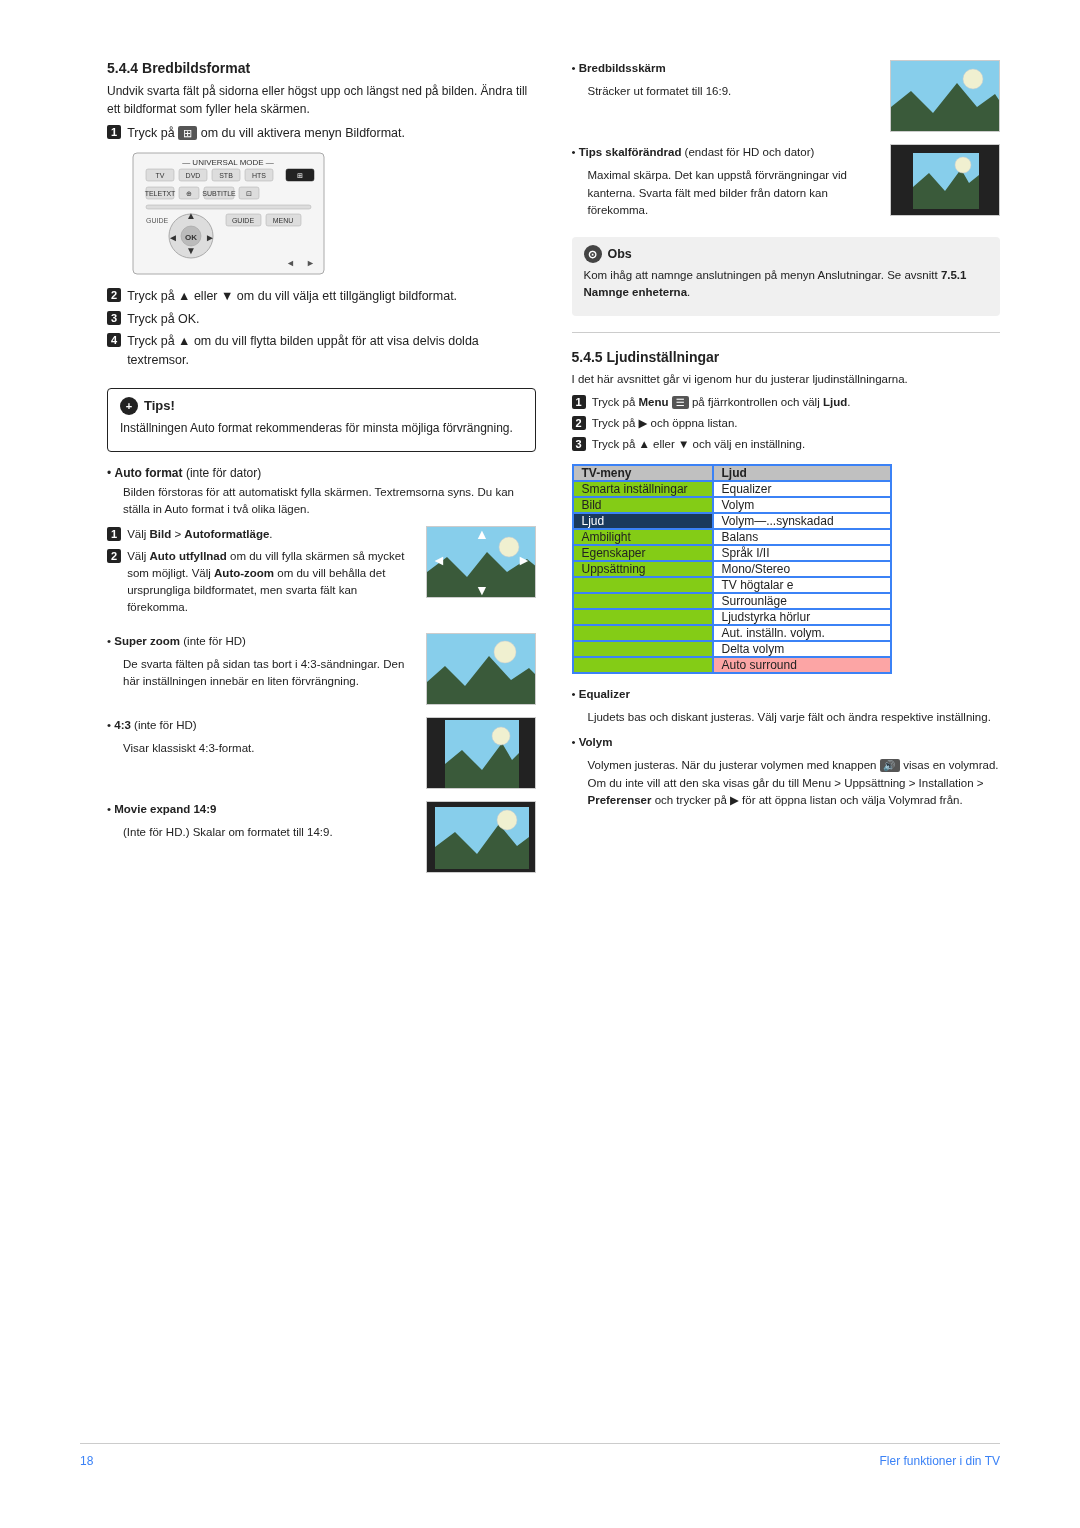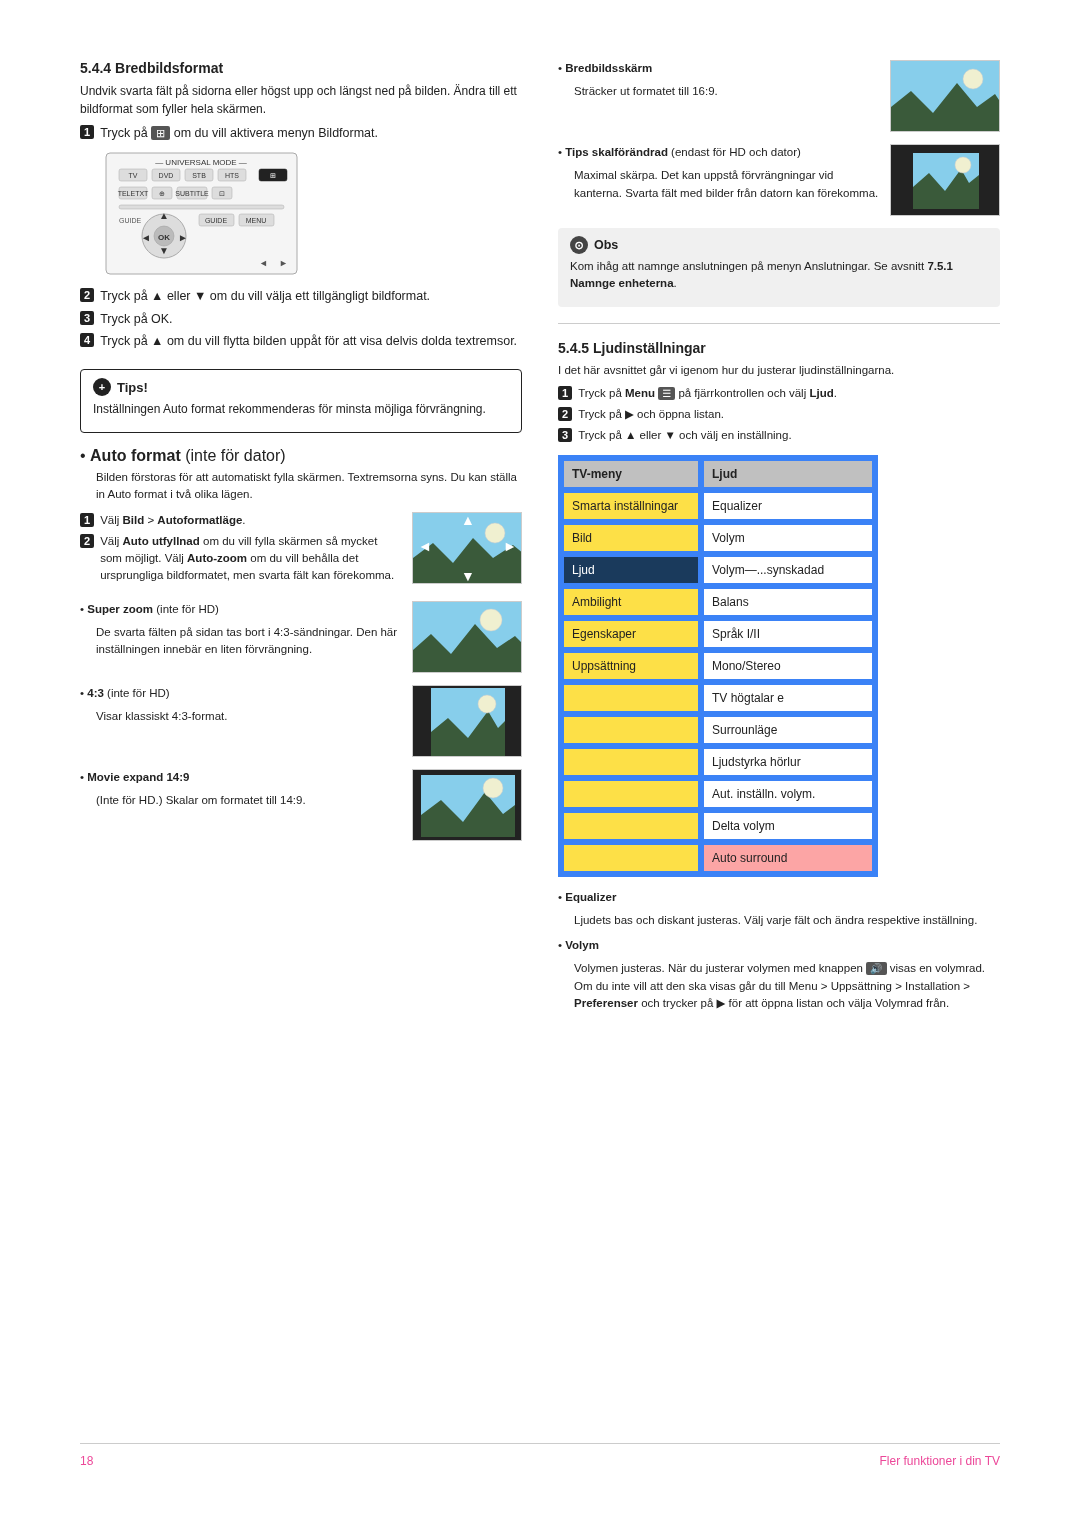--- a/index.html
+++ b/index.html
@@ -15,20 +15,21 @@
       width: 1080px;
       min-height: 1528px;
       padding: 60px 80px 60px 80px;
       display: flex;
       flex-direction: column;
     }
     .two-col {
       display: flex;
       gap: 36px;
       flex: 1;
+      margin-left: 27px;
     }
     .col-left {
       flex: 1;
       min-width: 0;
     }
     .col-right {
       flex: 1;
       min-width: 0;
     }
     h2 {
@@ -114,26 +115,26 @@
       align-items: center;
       gap: 6px;
     }
     .menu-table {
       border-collapse: collapse;
       font-size: 12px;
       margin: 10px 0;
       width: 320px;
     }
     .menu-table td {
-      border: 6px solid #3b82f6;
-      padding: 6px 8px;
+      border: 2px solid #3b82f6;
+      padding: 0 8px;
       white-space: nowrap;
     }
     .menu-table .col-left-cell {
-      background: #fde047;
+      background: #84cc16;
       font-weight: normal;
       width: 140px;
     }
     .menu-table .col-right-cell {
       background: #fff;
     }
     .menu-table .highlighted {
       background: #1a3a5c;
       color: #fff;
     }
@@ -146,21 +147,21 @@
       margin: 16px 0;
     }
     .page-footer {
       display: flex;
       justify-content: space-between;
       align-items: center;
       margin-top: 30px;
       padding-top: 10px;
       border-top: 1px solid #ccc;
       font-size: 12px;
-      color: #ec4899;
+      color: #3b82f6;
     }
     .icon-circle {
       display: inline-flex;
       align-items: center;
       justify-content: center;
       width: 18px;
       height: 18px;
       border-radius: 50%;
       background: #222;
       color: #fff;
@@ -254,21 +255,21 @@
 
       <div class="tip-box">
         <div class="tip-title">
           <span class="icon-circle">+</span>
           <span>Tips!</span>
         </div>
         <p>Inställningen Auto format rekommenderas för minsta möjliga förvrängning.</p>
       </div>
 
       <div class="bullet-item">
-        <div style="margin-bottom:4px;font-size:16px;">
+        <div style="margin-bottom:4px;font-size:12px;">
           • <strong>Auto format</strong> (inte för dator)
         </div>
         <p class="small indent">Bilden förstoras för att automatiskt fylla skärmen. Textremsorna syns. Du kan ställa in Auto format i två olika lägen.</p>
       </div>
 
       <div class="bullet-item-with-img">
         <div class="bullet-text">
           <div class="step">
             <span class="step-num">1</span>
             <span class="step-text small">Välj <strong>Bild</strong> &gt; <strong>Autoformatläge</strong>.</span>

